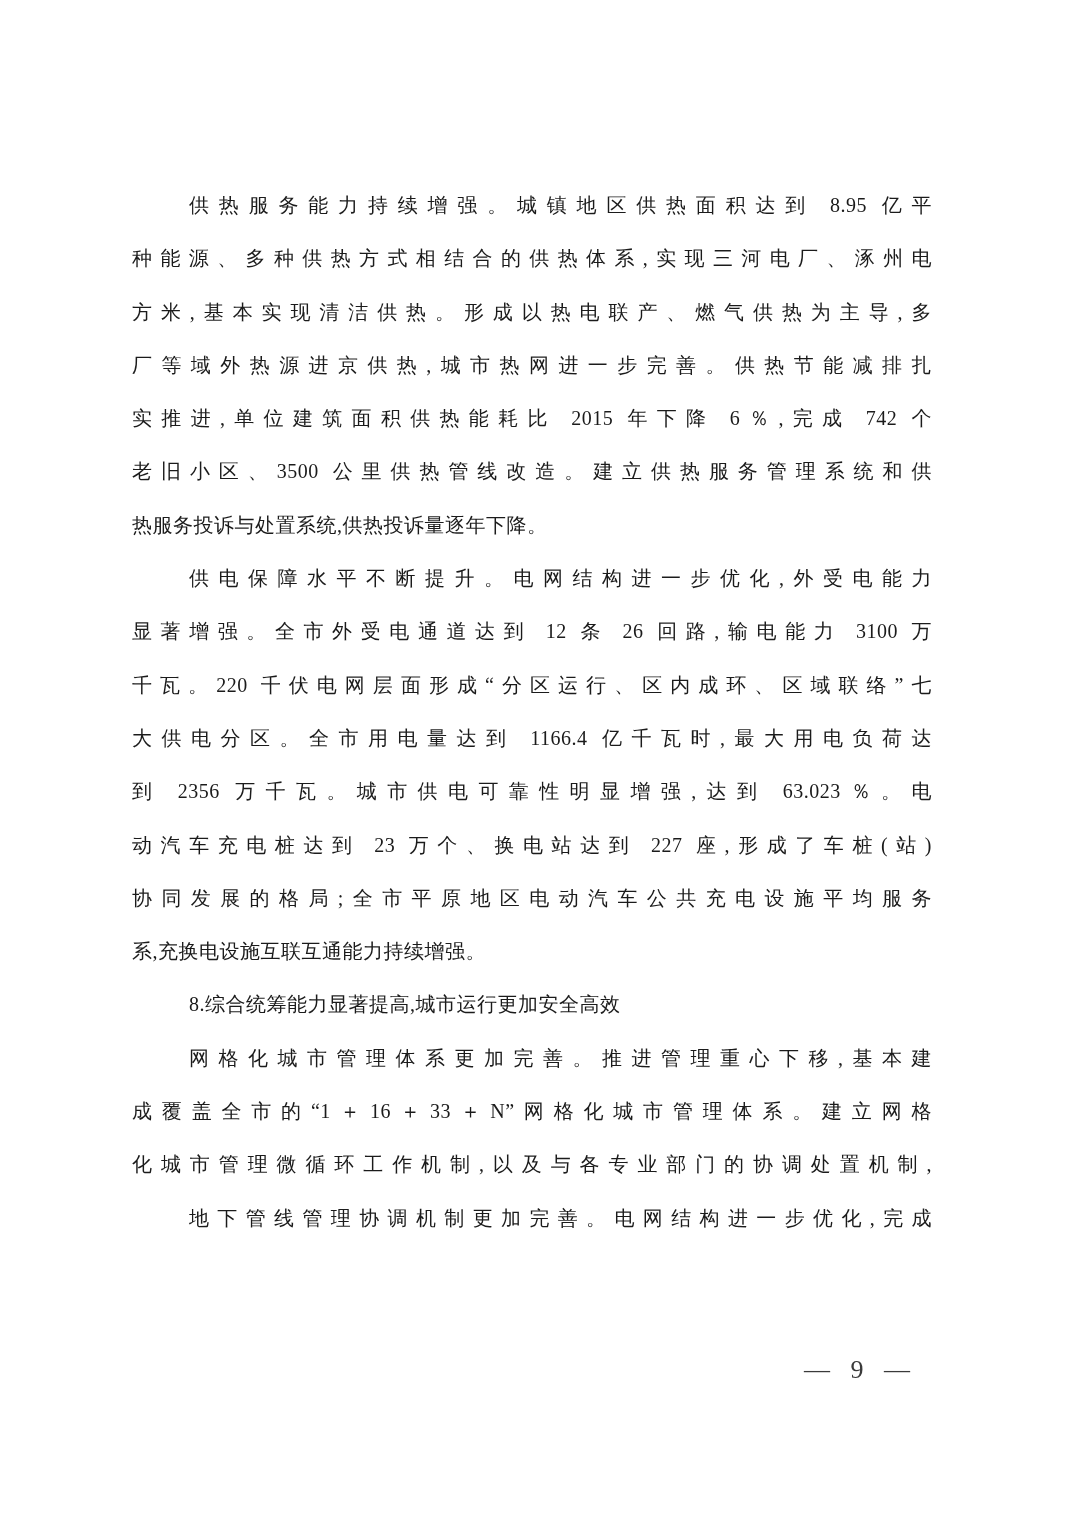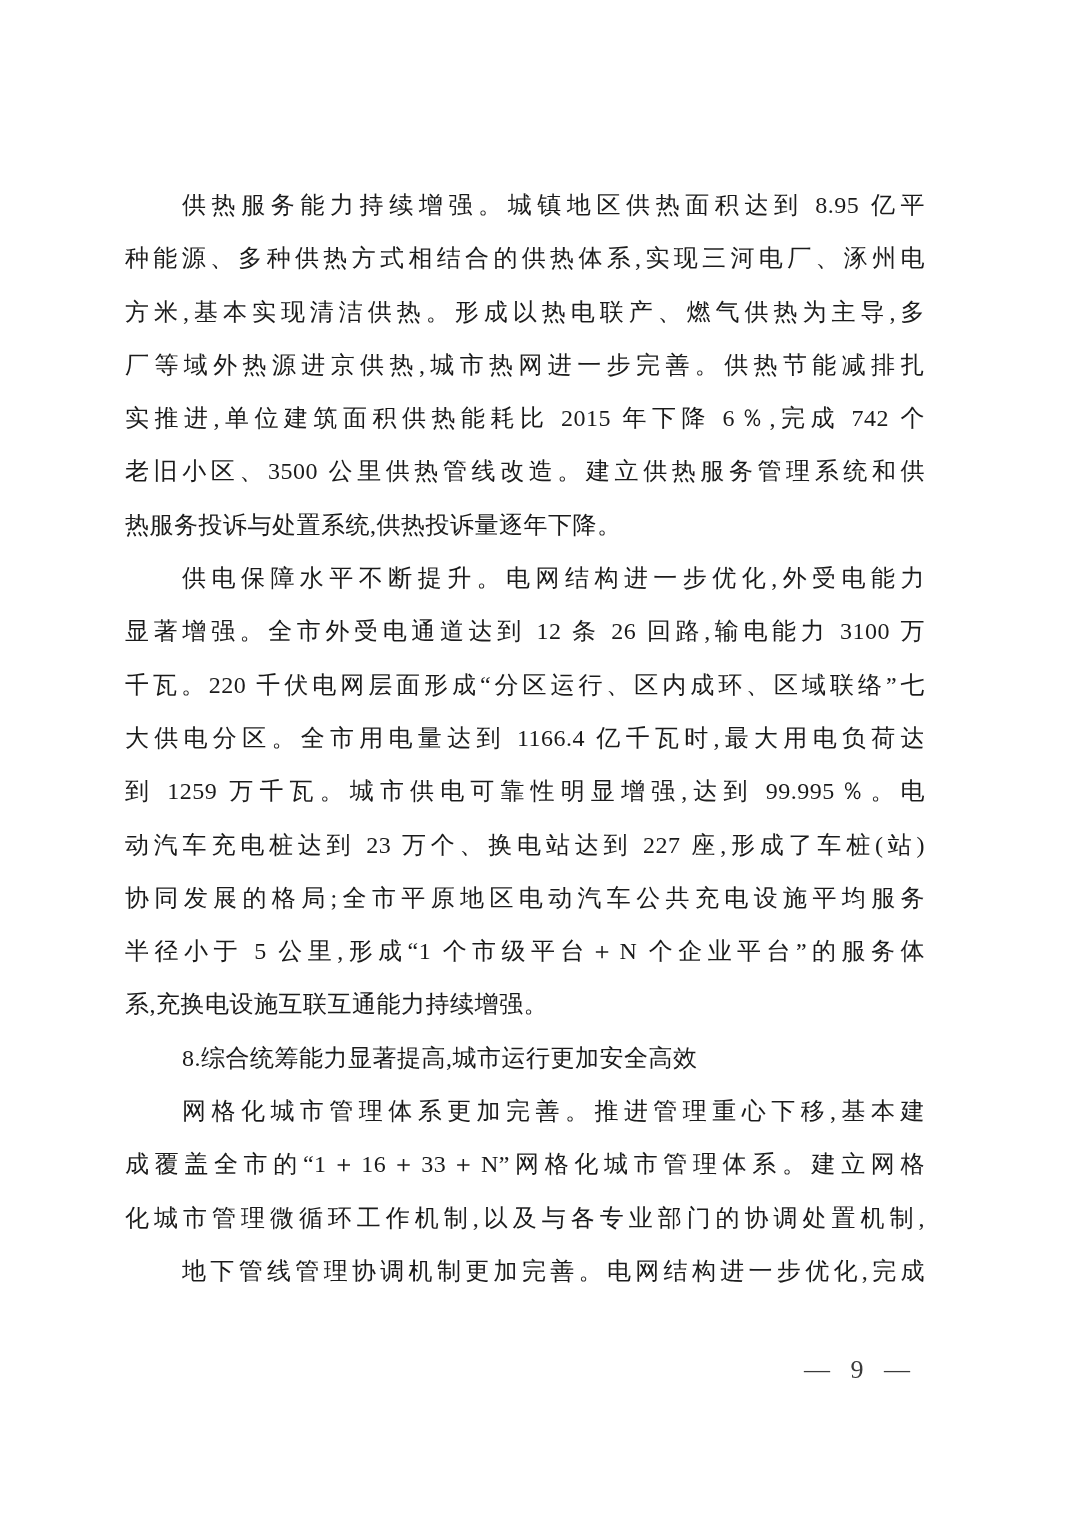--- a/index.html
+++ b/index.html
@@ -14,25 +14,25 @@
     overflow: hidden;
     font-family: "Liberation Serif", "DejaVu Serif", serif;
   }
   .page {
     position: absolute;
     inset: 0;
     background: #ffffff;
   }
   .document-body {
     position: absolute;
-    left: 125px;
+    left: 132px;
     top: 179px;
     width: 800px;
     color: #1b1b1b;
-    font-size: 24px;
+    font-size: 20px;
   }
   .paragraph {
     margin: 0;
     padding: 0;
   }
   .line {
     line-height: 53.3px;
     height: 53.3px;
     text-align: justify;
     text-align-last: left;
@@ -69,24 +69,23 @@
         <div class="line fill">厂等域外热源进京供热,城市热网进一步完善。供热节能减排扎</div>
         <div class="line fill">实推进,单位建筑面积供热能耗比 2015 年下降 6％,完成 742 个</div>
         <div class="line fill">老旧小区、3500 公里供热管线改造。建立供热服务管理系统和供</div>
         <div class="line">热服务投诉与处置系统,供热投诉量逐年下降。</div>
       </div>
       <div class="paragraph">
         <div class="line indent fill">供电保障水平不断提升。电网结构进一步优化,外受电能力</div>
         <div class="line fill">显著增强。全市外受电通道达到 12 条 26 回路,输电能力 3100 万</div>
         <div class="line fill">千瓦。220 千伏电网层面形成“分区运行、区内成环、区域联络”七</div>
         <div class="line fill">大供电分区。全市用电量达到 1166.4 亿千瓦时,最大用电负荷达</div>
-        <div class="line fill">到 1259 万千瓦。城市供电可靠性明显增强,达到 99.995％。电</div>
+        <div class="line fill">到 2356 万千瓦。城市供电可靠性明显增强,达到 63.023％。电</div>
         <div class="line fill">动汽车充电桩达到 23 万个、换电站达到 227 座,形成了车桩(站)</div>
         <div class="line fill">协同发展的格局;全市平原地区电动汽车公共充电设施平均服务</div>
-        <div class="line fill">半径小于 5 公里,形成“1 个市级平台＋N 个企业平台”的服务体</div>
         <div class="line">系,充换电设施互联互通能力持续增强。</div>
       </div>
       <div class="paragraph">
         <div class="line indent">8.综合统筹能力显著提高,城市运行更加安全高效</div>
       </div>
       <div class="paragraph">
         <div class="line indent fill">网格化城市管理体系更加完善。推进管理重心下移,基本建</div>
         <div class="line fill">成覆盖全市的“1＋16＋33＋N”网格化城市管理体系。建立网格</div>
         <div class="line fill">化城市管理微循环工作机制,以及与各专业部门的协调处置机制,</div>
       </div>

